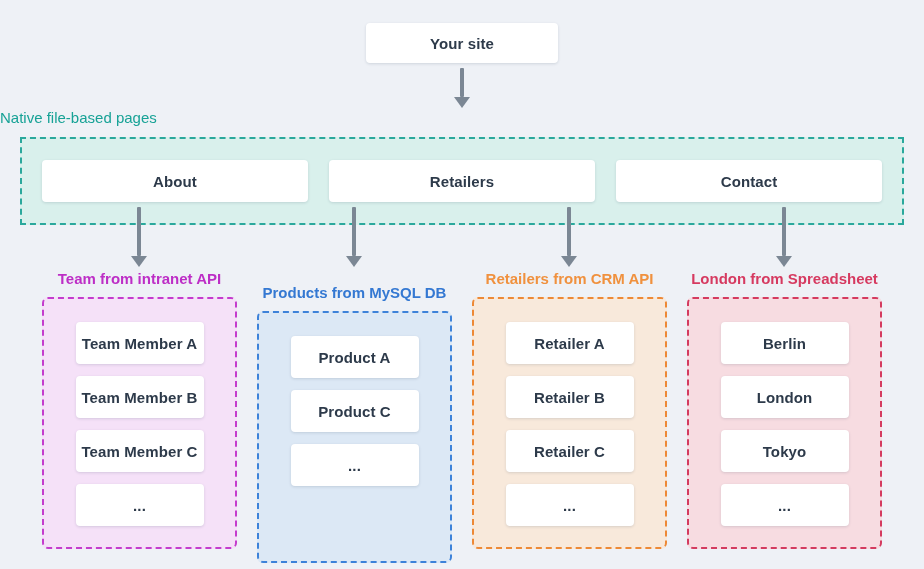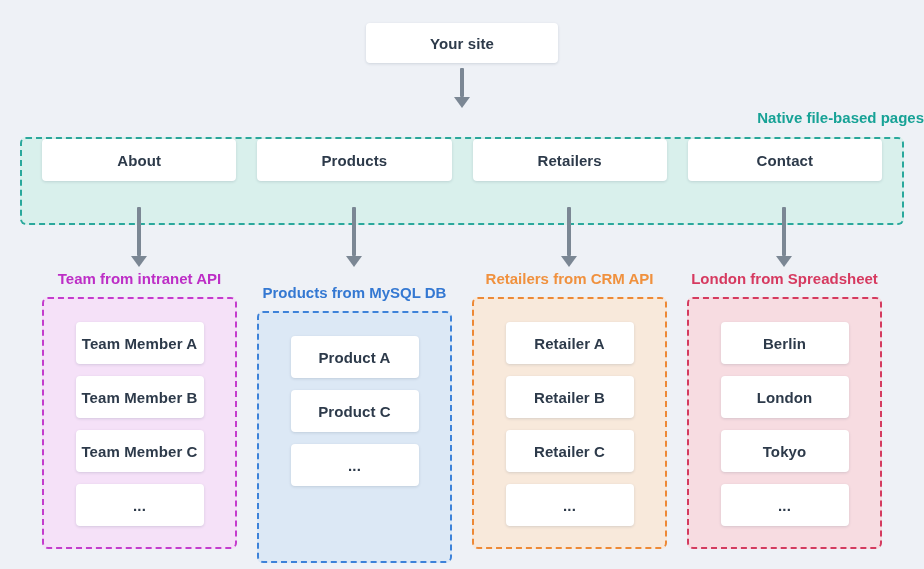--- a/index.html
+++ b/index.html
@@ -43,34 +43,34 @@
     width: 0; height: 0;
     border-left: 8px solid transparent;
     border-right: 8px solid transparent;
     border-top: 11px solid #7b8794;
   }
 
   .native-title {
     position: absolute;
     left: 0; top: 109px;
     width: 924px;
-    text-align: right;
+    text-align: left;
     font-size: 15px;
-    font-weight: 700;
+    font-weight: 400;
   }
 
   .native-section {
     position: absolute;
     left: 20px; top: 137px;
     width: 884px; height: 88px;
     border: 2px dashed var(--border, #2aa89c);
     background: var(--bg, #d9f0ec);
-    border-radius: 6px;
-    display: flex;
-    align-items: flex-start;
+    border-radius: 0;
+    display: flex;
+    align-items: center;
     gap: 21px;
     padding: 0 20px;
   }
   .native-section .node { flex: 1 1 0; height: 42px; }
 
   .source-col {
     position: absolute;
     top: 269px;
     width: 195px;
   }
@@ -110,23 +110,20 @@
     <div class="head"></div>
   </div>
 
   <div class="native-title" style="color: rgb(23, 162, 150);">Native file-based pages</div>
 
   <div class="native-section" style="--border: #2aa89c; --bg: #d9f0ec;">
     <div class="node">
       <span>About</span>
     </div>
     <div class="node">
-      <span>Products</span>
-    </div>
-    <div class="node">
       <span>Retailers</span>
     </div>
     <div class="node">
       <span>Contact</span>
     </div>
   </div>
 
   <div class="arrow" style="left:131px; top:207px; height:60px;">
     <div class="shaft"></div>
     <div class="head"></div>

